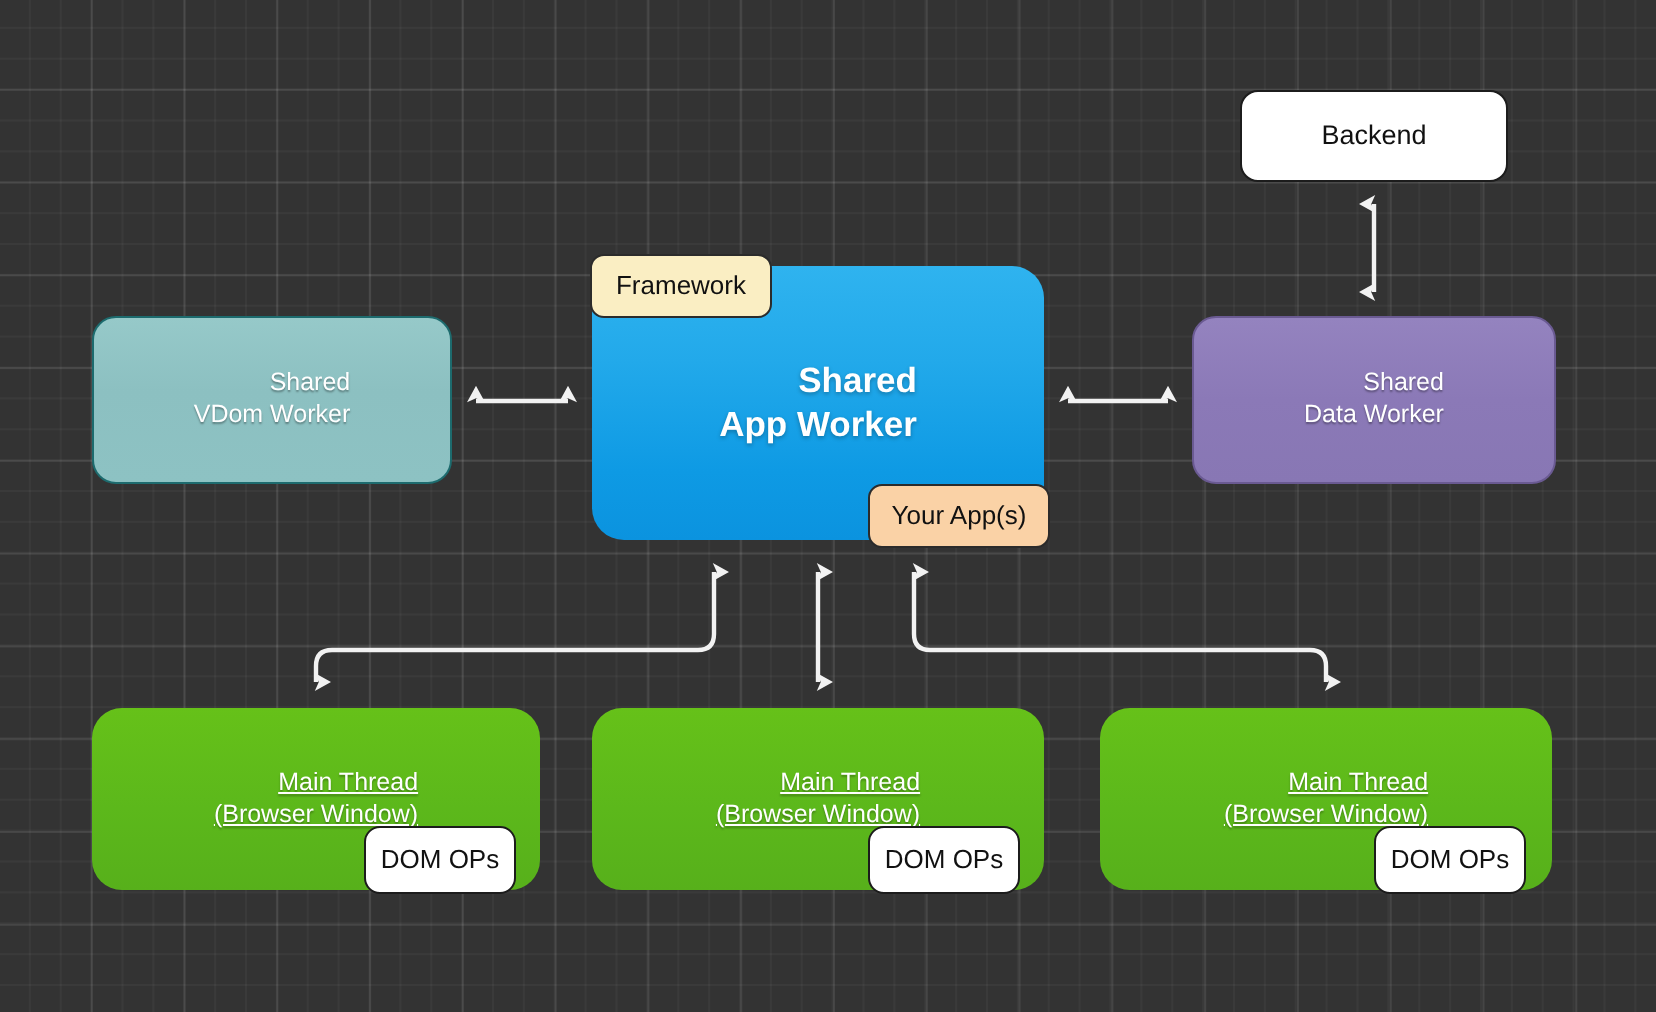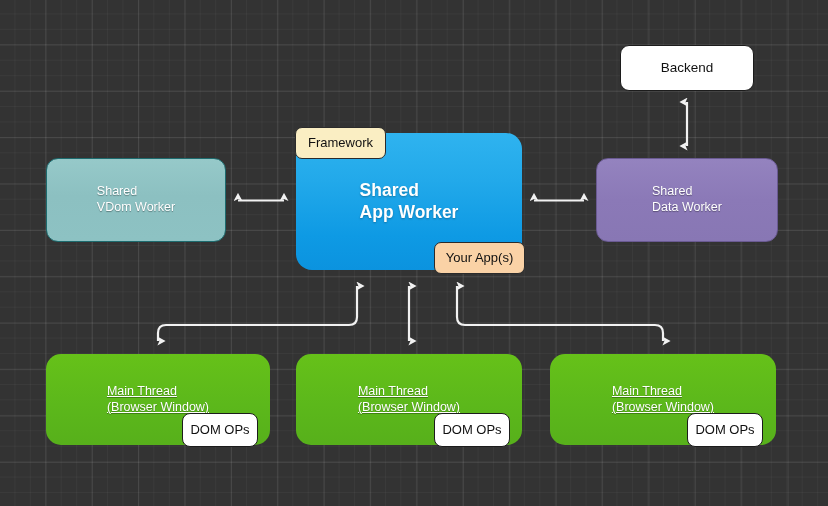--- a/index.html
+++ b/index.html
@@ -22,21 +22,21 @@
       15.45px 15.45px;
     background-position: -1px -2px, -1px -2px, -1px -2px, -1px -2px;
   }
 
   .node{
     position:absolute;
     box-sizing:border-box;
     display:flex;
     align-items:center;
     justify-content:center;
-    text-align:left;
+    text-align:right;
     line-height:1.25;
     white-space:pre-line;
   }
 
   
   #vdom-worker{
     left:46px;top:158px;width:180px;height:84px;
     border-radius:12px;
     background:linear-gradient(180deg,#96c9c9 0%,#8cc0c1 45%,#8dc2c3 100%);
     border:1.5px solid #1d6b6e;

